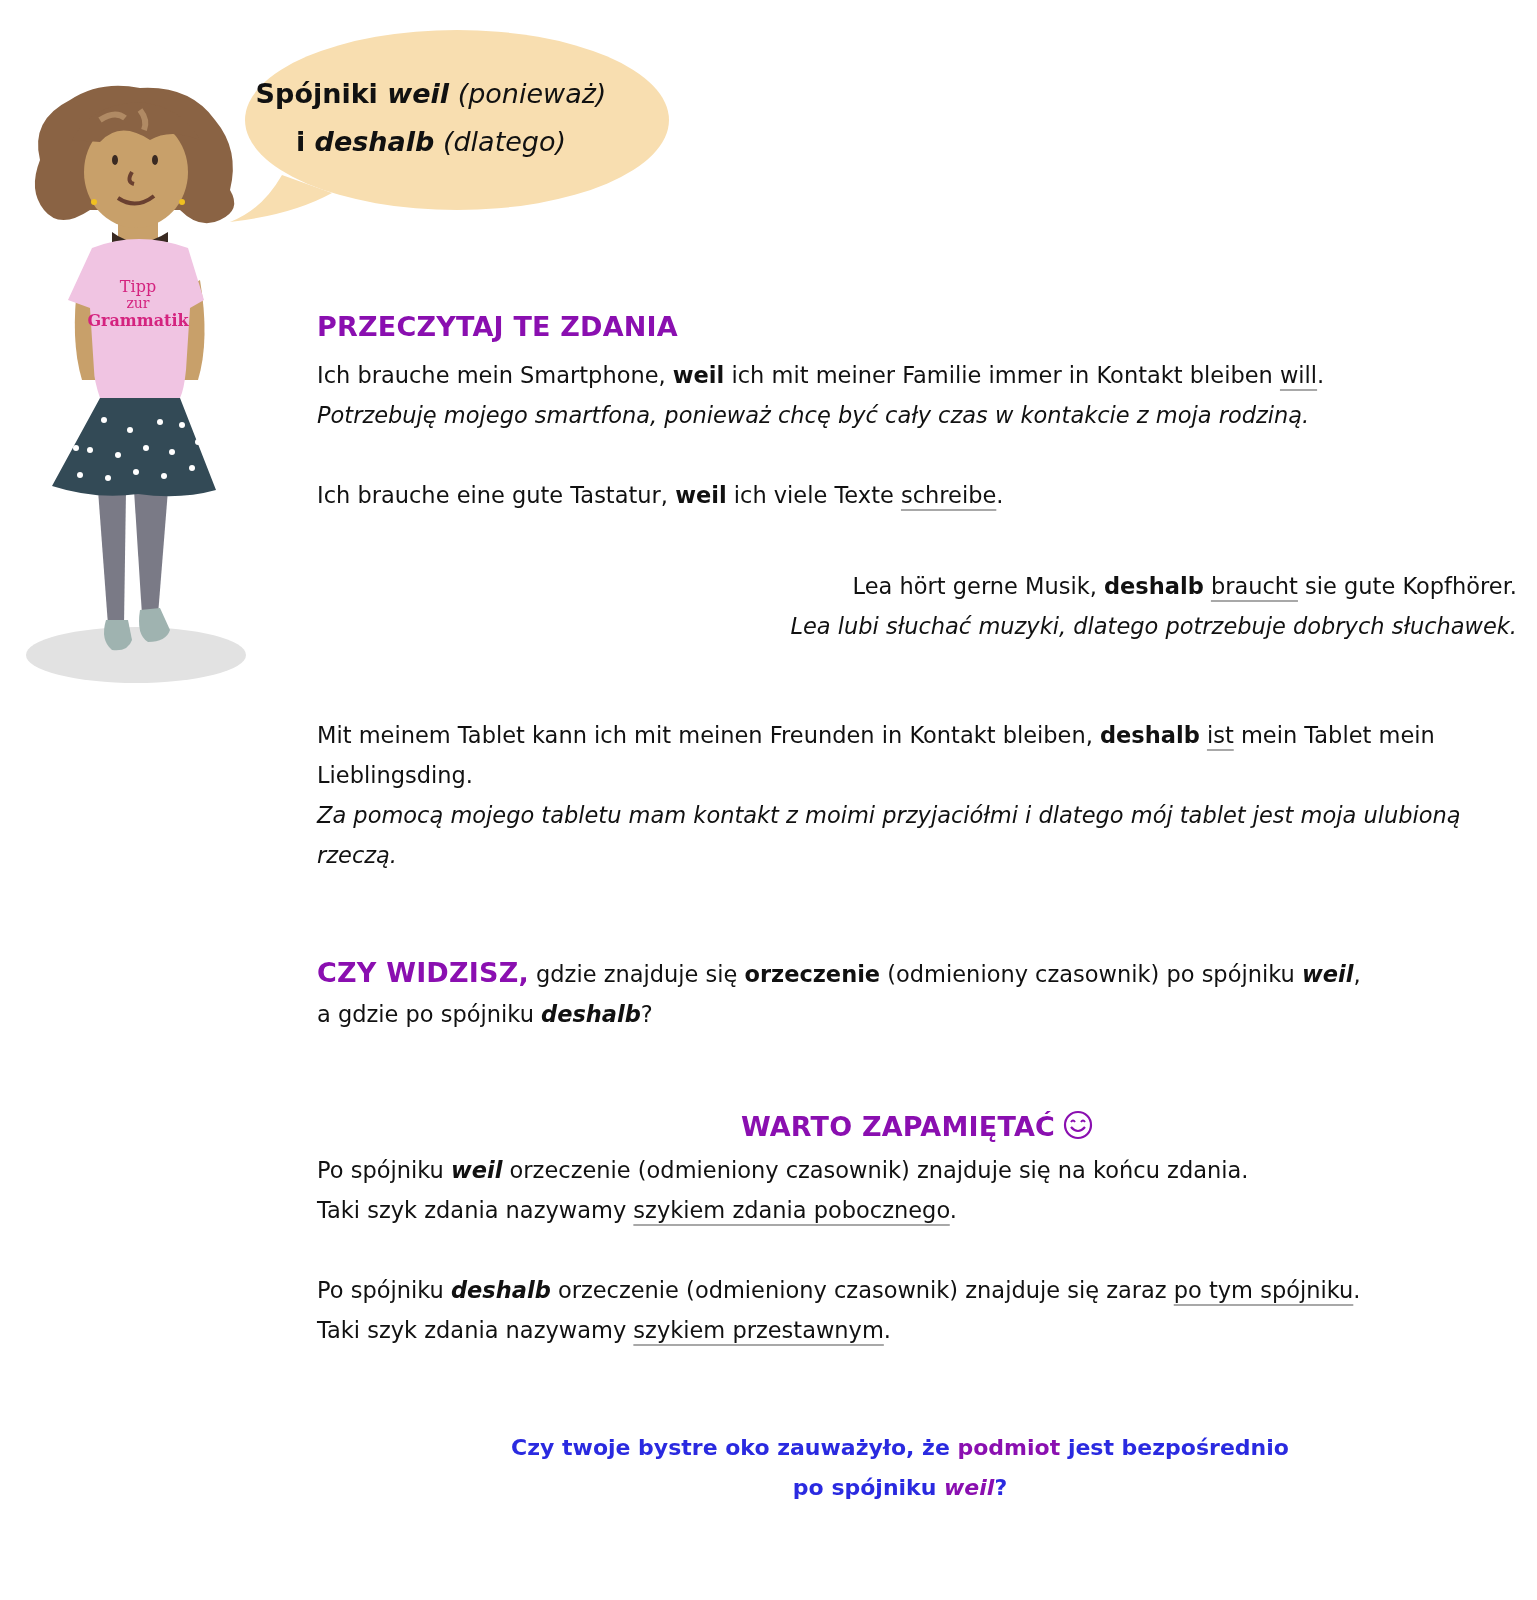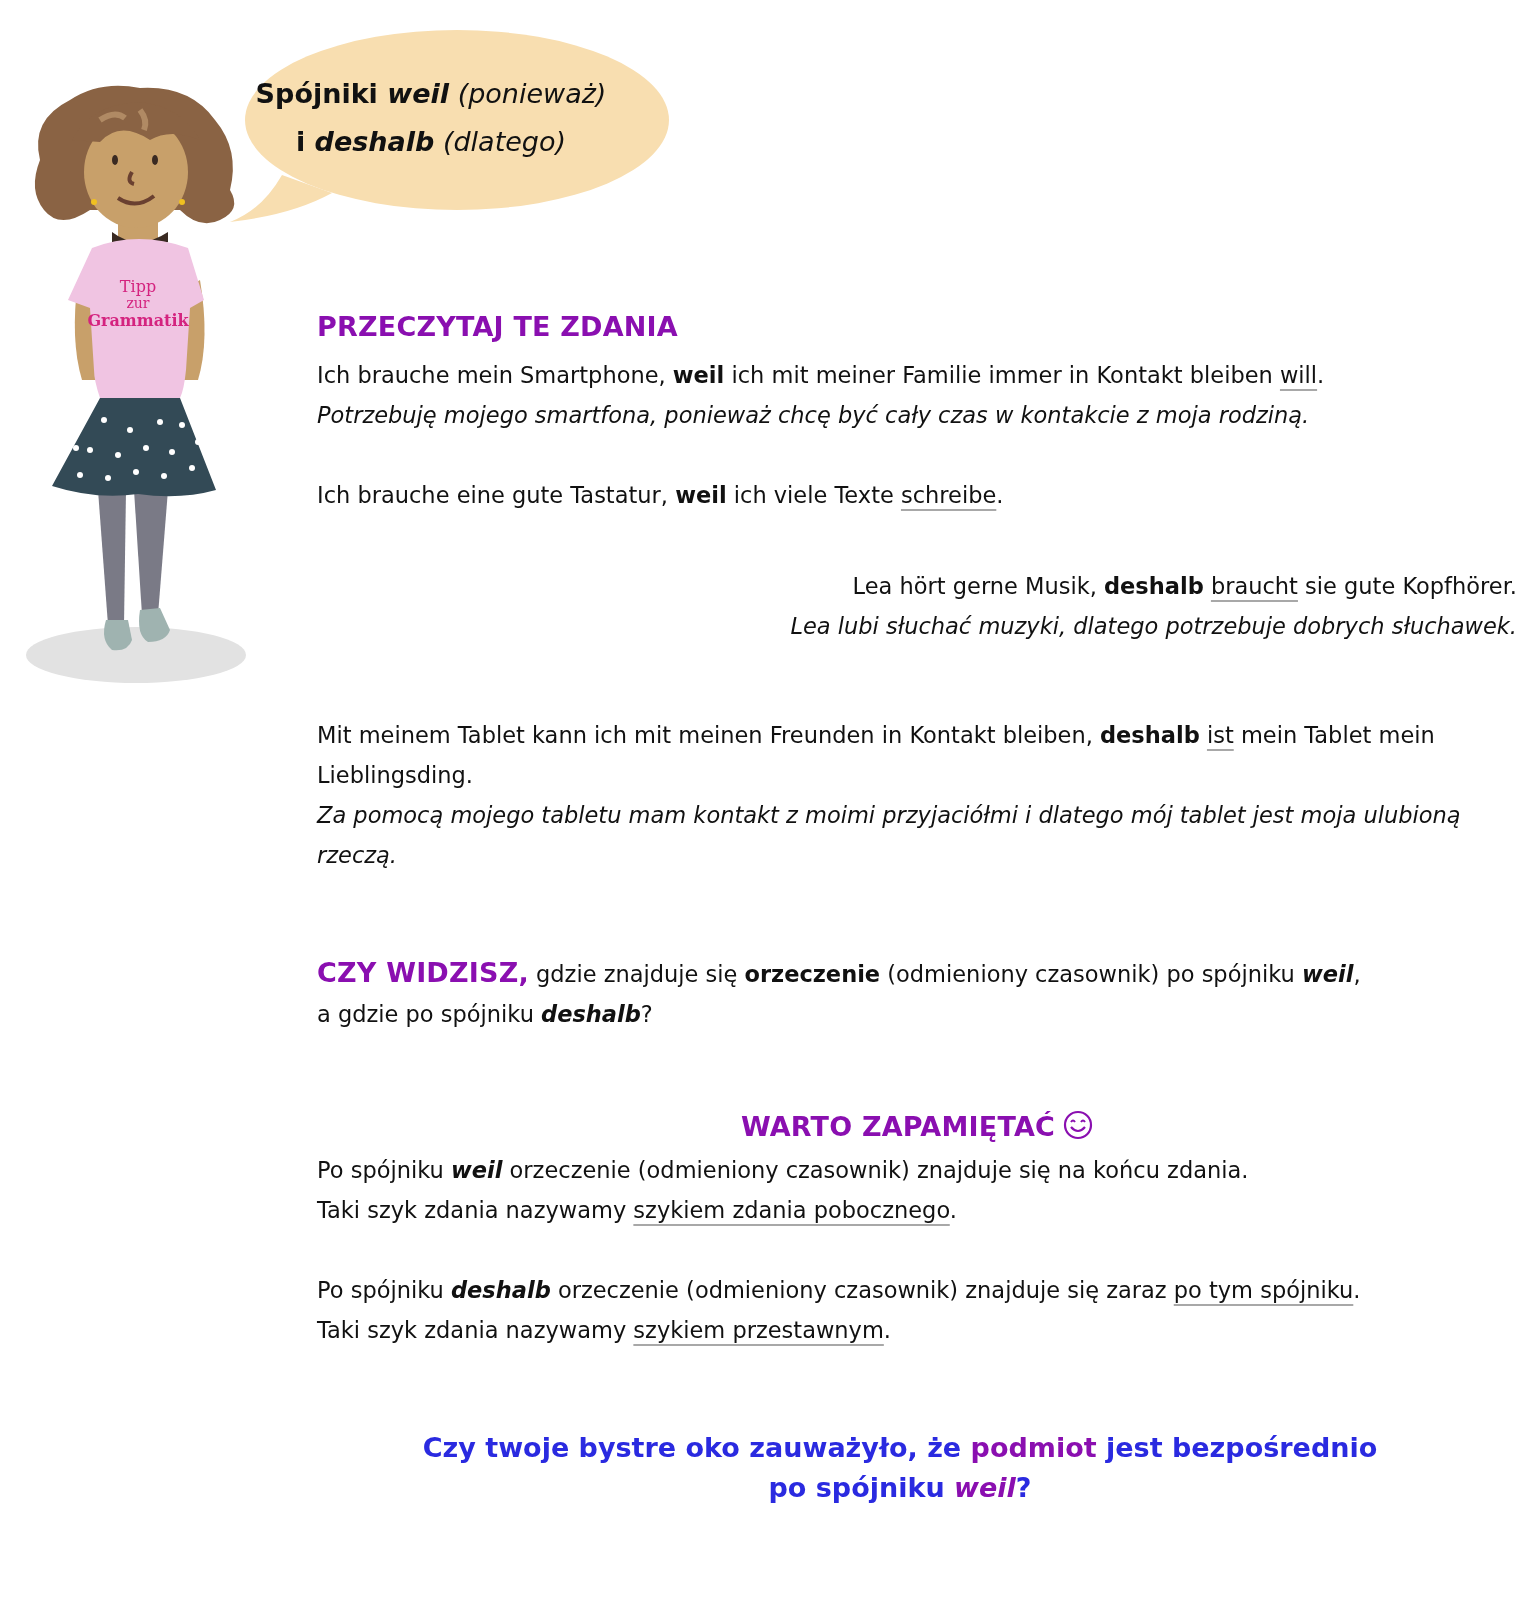--- a/index.html
+++ b/index.html
@@ -34,21 +34,21 @@
   .u {
     text-decoration: underline; text-decoration-color: #a8a8a8;
     text-decoration-thickness: 2px; text-underline-offset: 6px;
   }
   .smile {
     display: inline-block; width: 30px; height: 30px; vertical-align: -4px;
     margin-left: 8px;
   }
   .final {
     left: 380px; width: 1040px; text-align: center;
-    font-size: 27px; font-weight: bold; color: #2a2ae0; line-height: 40px;
+    font-size: 22px; font-weight: bold; color: #2a2ae0; line-height: 40px;
   }
   .purple { color: #8a0fb0; }
 </style>
 </head>
 <body>
 
 <svg id="bubble" class="abs" viewBox="0 0 450 200">
   <ellipse cx="235" cy="95" rx="212" ry="90" fill="#f8deb0"></ellipse>
   <path d="M60 150 Q40 185 8 197 Q70 190 110 168 Z" fill="#f8deb0"></path>
 </svg>

